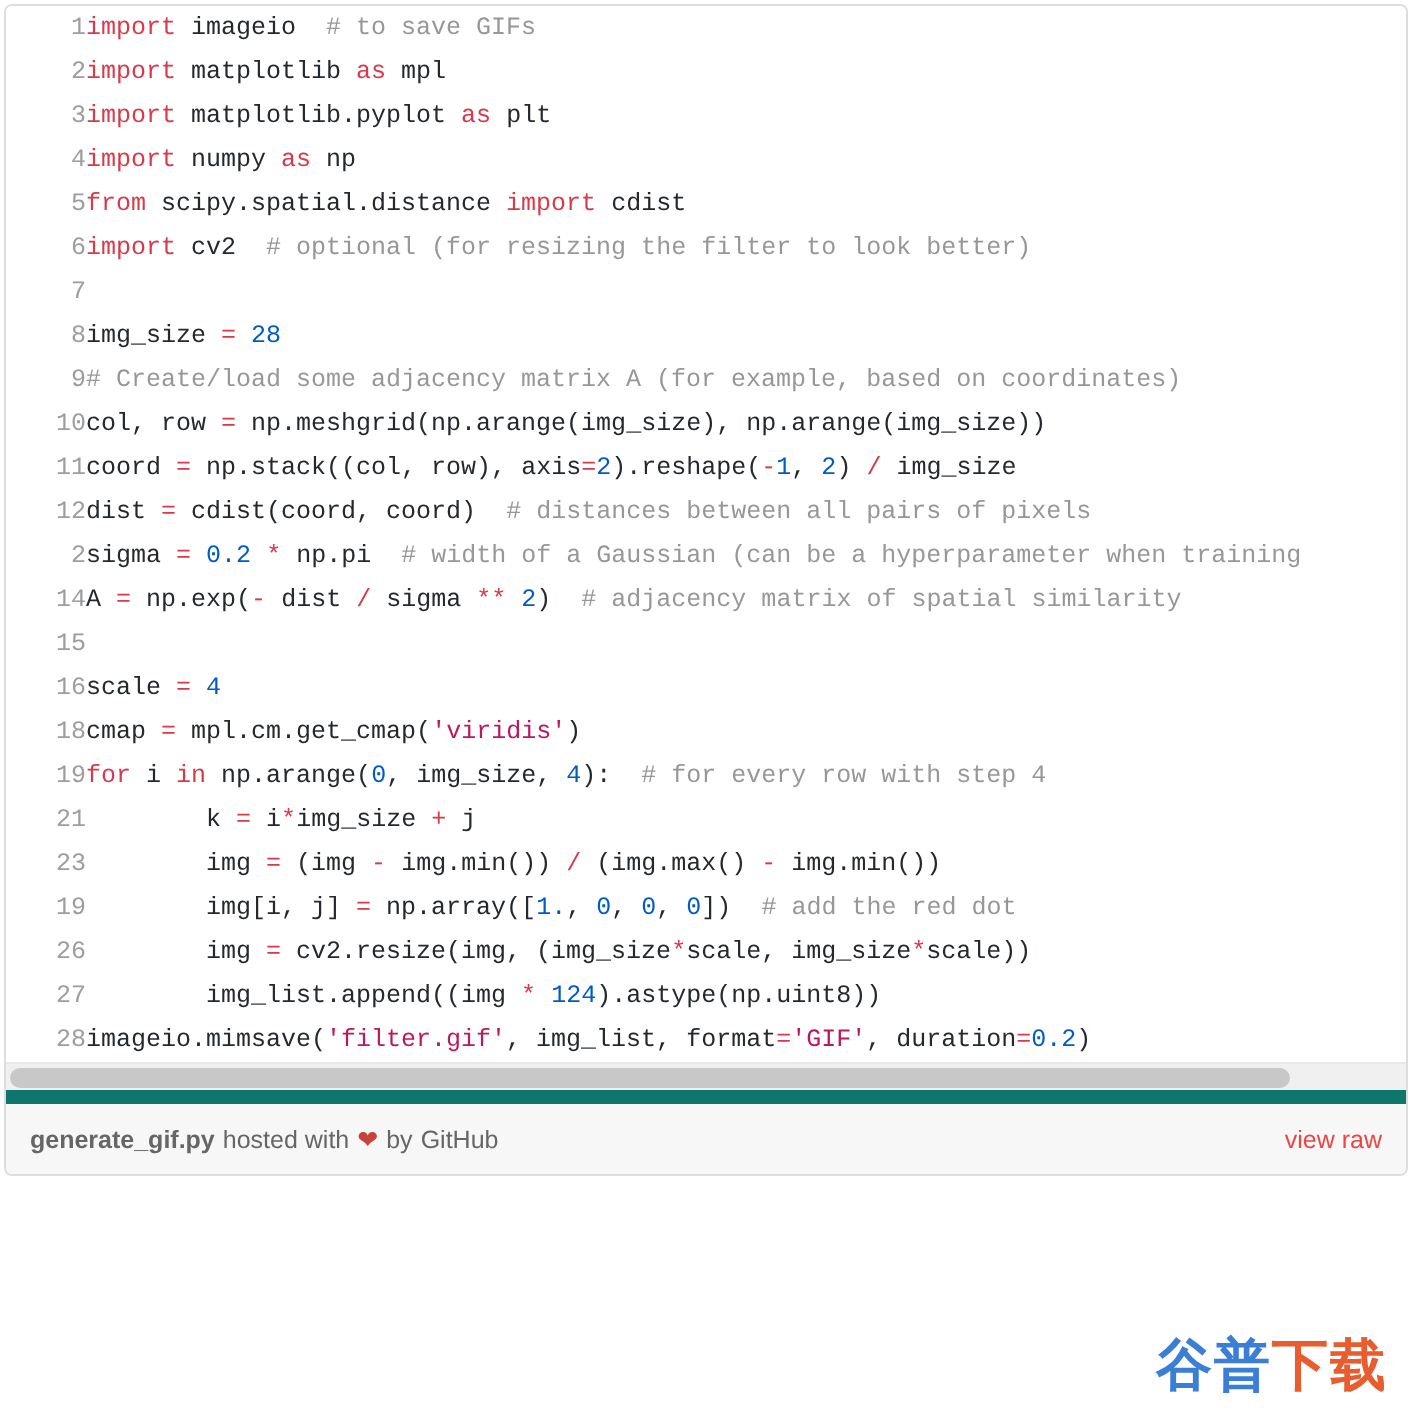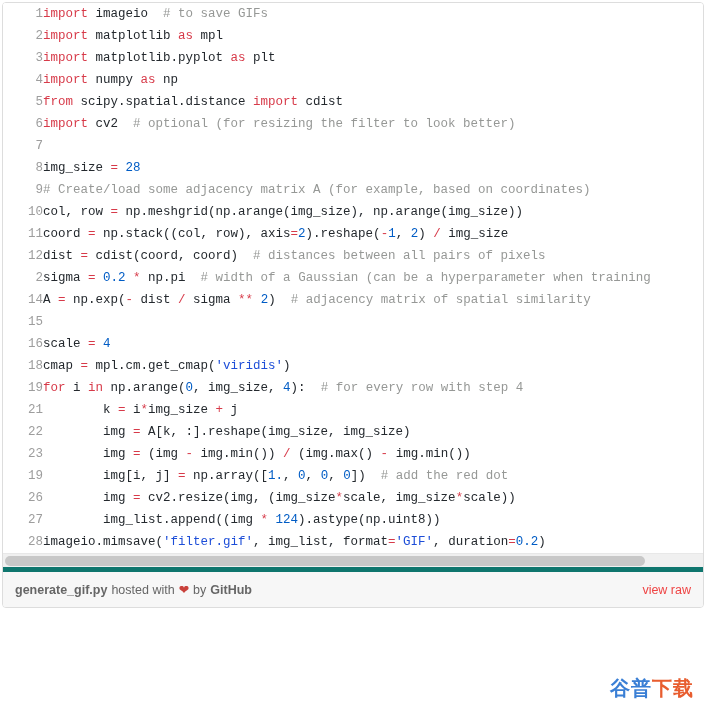--- a/index.html
+++ b/index.html
@@ -45,21 +45,21 @@
     background: #fff;
   }
   .line-code {
     padding-left: 10px;
     white-space: pre;
     color: #24292e;
   }
   .kw { color: #d73a49; }
   .pl { color: #24292e; }
   .cm { color: #969896; }      
-  .s  { color: #1d4ed8; }      
+  .s  { color: #be185d; }      
   .n  { color: #005cc5; }      
   .op { color: #d73a49; }      
   .id { color: #24292e; }
   
   
   .hscroll {
     height: 14px;
     background: #f0f0f0;
     border-top: 1px solid #e8e8e8;
     position: relative;
@@ -68,38 +68,38 @@
     position: absolute;
     left: 2px;
     top: 2px;
     height: 10px;
     width: 640px;
     background: #c8c8c8;
     border-radius: 5px;
   }
   .meta-bar {
     background: #f7f7f7;
-    border-top: 5px solid #0f766e;
+    border-top: 7px solid #0f766e;
     padding: 10px 12px;
     font-size: 12.5px;
     color: #666;
     display: flex;
     justify-content: space-between;
     align-items: center;
   }
   .meta-left { display: flex; align-items: center; gap: 4px; }
   .filename { font-weight: 600; color: #666; }
   .heart { color: #c9413b; }
-  .gh { font-weight: 700; color: #666; }
+  .gh { font-weight: 400; color: #666; }
   .view-raw { color: #ef4444; text-decoration: none; }
   .watermark {
     position: absolute;
     bottom: 6px;
     right: 12px;
-    font-size: 20px;
+    font-size: 28px;
     font-weight: 700;
     font-family: Liberation Sans, sans-serif;
     letter-spacing: 1px;
   }
   .watermark .c1 { color: #3a7fd5; }
   .watermark .c3 { color: #e85d2f; }
 </style>
 </head>
 <body>
 
@@ -175,24 +175,20 @@
             <td class="line-num">18</td>
             <td class="line-code"><span class="pl">cmap </span><span class="op">=</span><span class="pl"> mpl.cm.get_cmap(</span><span class="s">'viridis'</span><span class="pl">)</span></td>
           </tr>
           <tr>
             <td class="line-num">19</td>
             <td class="line-code"><span class="kw">for</span><span class="pl"> i </span><span class="kw">in</span><span class="pl"> np.arange(</span><span class="n">0</span><span class="pl">, img_size, </span><span class="n">4</span><span class="pl">):  </span><span class="cm"># for every row with step 4</span></td>
           </tr>
           <tr>
             <td class="line-num">21</td>
             <td class="line-code"><span class="pl">        k </span><span class="op">=</span><span class="pl"> i</span><span class="op">*</span><span class="pl">img_size </span><span class="op">+</span><span class="pl"> j</span></td>
-          </tr>
-          <tr>
-            <td class="line-num">22</td>
-            <td class="line-code"><span class="pl">        img </span><span class="op">=</span><span class="pl"> A[k, :].reshape(img_size, img_size)</span></td>
           </tr>
           <tr>
             <td class="line-num">23</td>
             <td class="line-code"><span class="pl">        img </span><span class="op">=</span><span class="pl"> (img </span><span class="op">-</span><span class="pl"> img.min()) </span><span class="op">/</span><span class="pl"> (img.max() </span><span class="op">-</span><span class="pl"> img.min())</span></td>
           </tr>
           <tr>
             <td class="line-num">19</td>
             <td class="line-code"><span class="pl">        img[i, j] </span><span class="op">=</span><span class="pl"> np.array([</span><span class="n">1.</span><span class="pl">, </span><span class="n">0</span><span class="pl">, </span><span class="n">0</span><span class="pl">, </span><span class="n">0</span><span class="pl">])  </span><span class="cm"># add the red dot</span></td>
           </tr>
           <tr>

